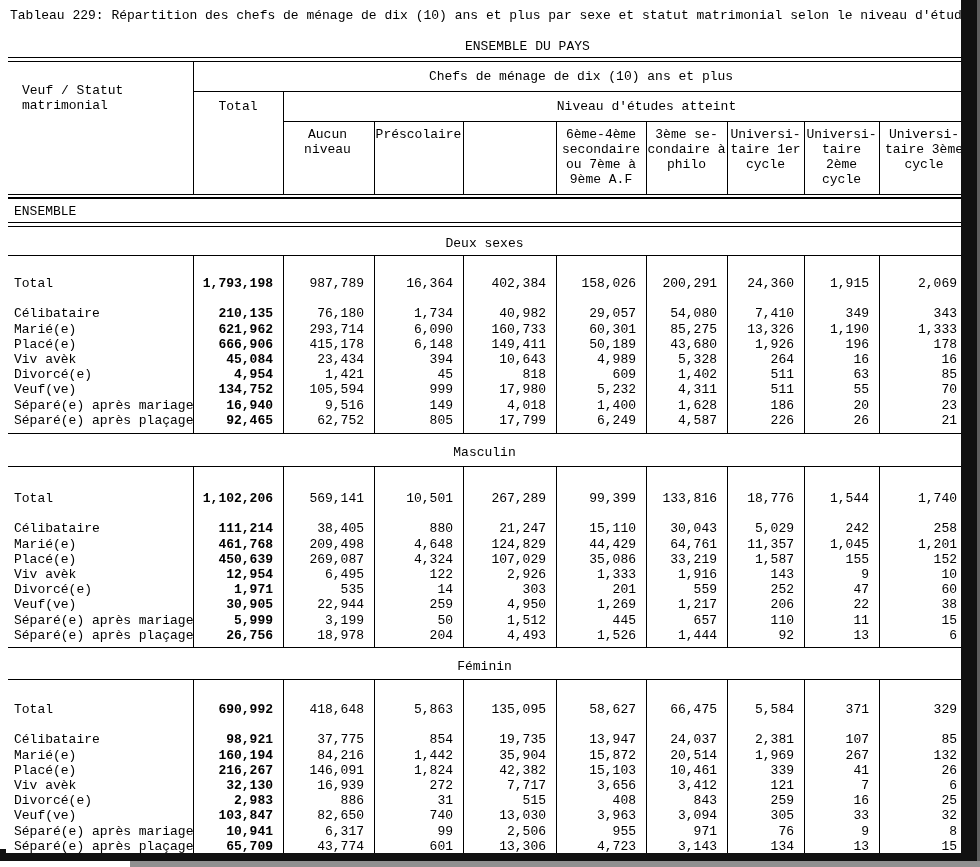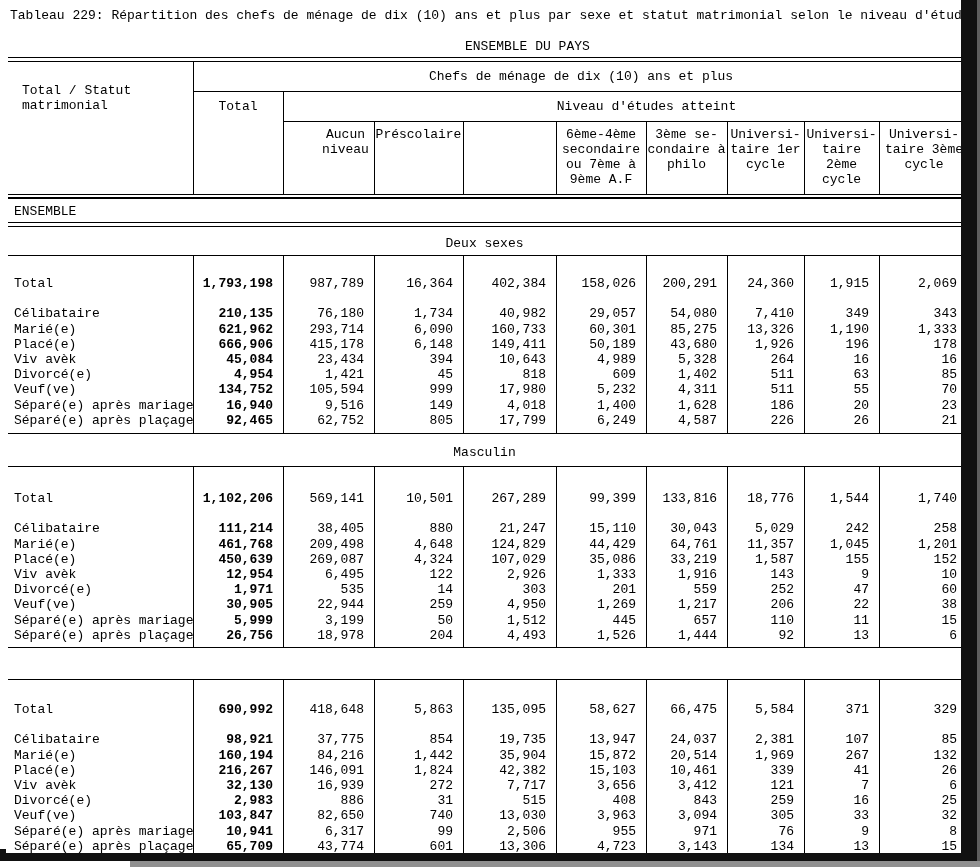--- a/index.html
+++ b/index.html
@@ -43,29 +43,29 @@
   <div class="vline" style="left:193px;top:62px;height:132px;"></div>
   <div class="vline" style="left:283px;top:91px;height:103px;"></div>
   <div class="vline" style="left:374px;top:121px;height:73px;"></div>
   <div class="vline" style="left:463px;top:121px;height:73px;"></div>
   <div class="vline" style="left:556px;top:121px;height:73px;"></div>
   <div class="vline" style="left:646px;top:121px;height:73px;"></div>
   <div class="vline" style="left:727px;top:121px;height:73px;"></div>
   <div class="vline" style="left:804px;top:121px;height:73px;"></div>
   <div class="vline" style="left:879px;top:121px;height:73px;"></div>
 
-  <div class="abs pre lh15" style="left:22px;top:83px;">Total / Statut
+  <div class="abs pre lh15" style="left:22px;top:83px;">Veuf / Statut
 matrimonial</div>
   <div class="abs ctr" style="left:193px;top:69px;width:776px;">Chefs de ménage de dix (10) ans et plus</div>
   <div class="hline" style="left:193px;top:91px;width:776px;"></div>
   <div class="abs ctr" style="left:193px;top:99px;width:90px;">Total</div>
   <div class="abs ctr" style="left:283px;top:99px;width:727px;">Niveau d'études atteint</div>
   <div class="hline" style="left:283px;top:121px;width:686px;"></div>
 
-  <div class="colhead" style="left:300px;width:91px;">Aucun
+  <div class="colhead" style="left:282px;width:91px;">Aucun
 niveau</div>
   <div class="colhead" style="left:374px;width:89px;">Préscolaire</div>
   <div class="colhead" style="left:556px;width:90px;">6ème-4ème
 secondaire
 ou 7ème à
 9ème A.F</div>
   <div class="colhead" style="left:646px;width:81px;">3ème se-
 condaire à
 philo</div>
   <div class="colhead" style="left:727px;width:77px;">Universi-
@@ -307,20 +307,21 @@
     <span class="cell c4 num">4,493</span>
     <span class="cell c5 num">1,526</span>
     <span class="cell c6 num">1,444</span>
     <span class="cell c7 num">92</span>
     <span class="cell c8 num">13</span>
     <span class="cell c9 num">6</span>
   </div>
     </div>
   <div class="hline" style="left:8px;top:647px;width:961px;"></div>
 
+  <div class="sect-title" style="top:659px;">Féminin</div>
   <div class="hline" style="left:8px;top:679px;width:961px;"></div>
   <div class="datablock" style="top:680px;height:174px;padding-top:22px;">
       <div class="drow">
     <span class="cell c0">Total</span>
     <span class="cell c1 num">690,992</span>
     <span class="cell c2 num">418,648</span>
     <span class="cell c3 num">5,863</span>
     <span class="cell c4 num">135,095</span>
     <span class="cell c5 num">58,627</span>
     <span class="cell c6 num">66,475</span>

